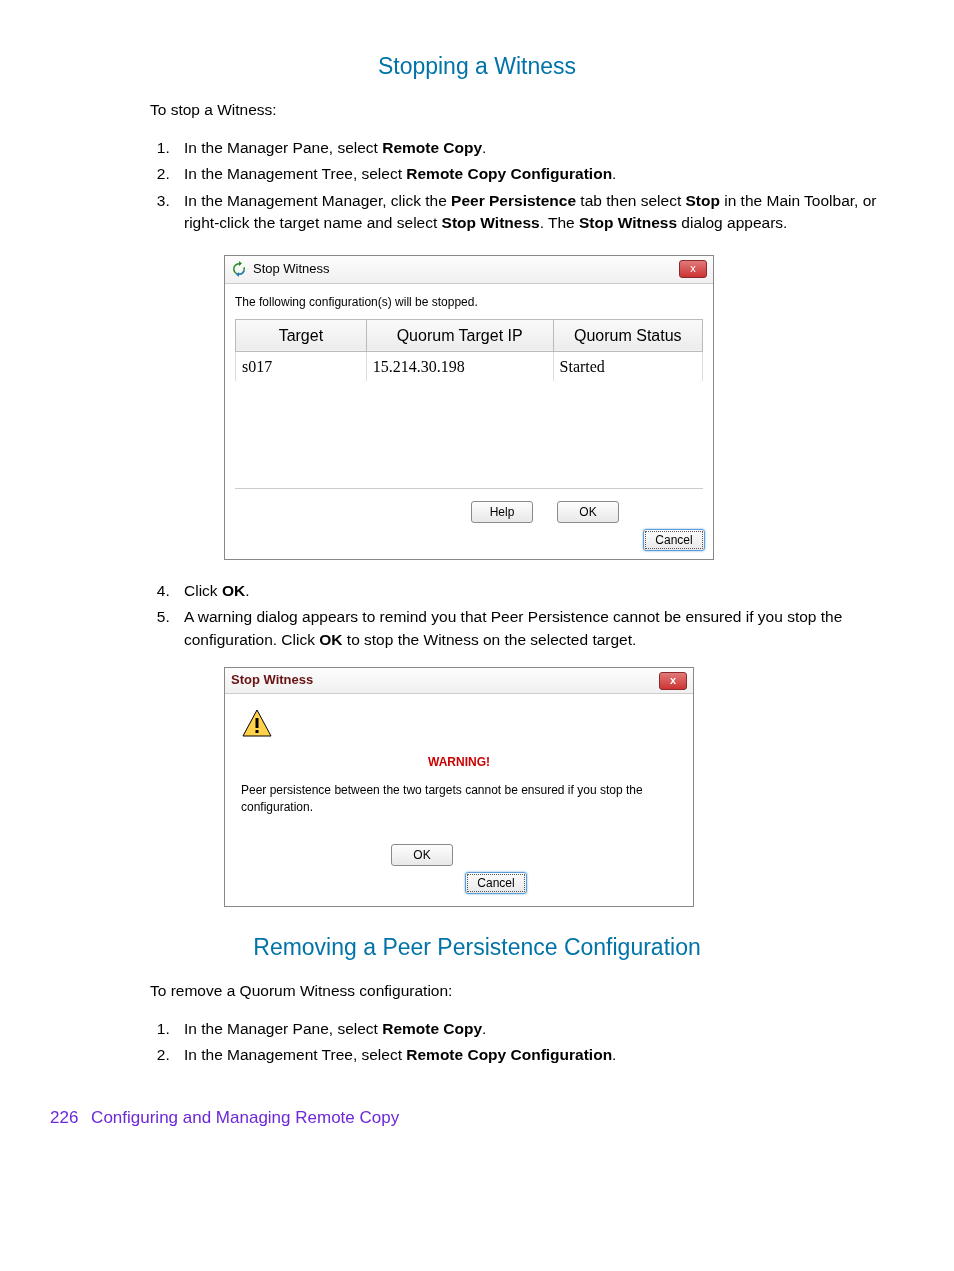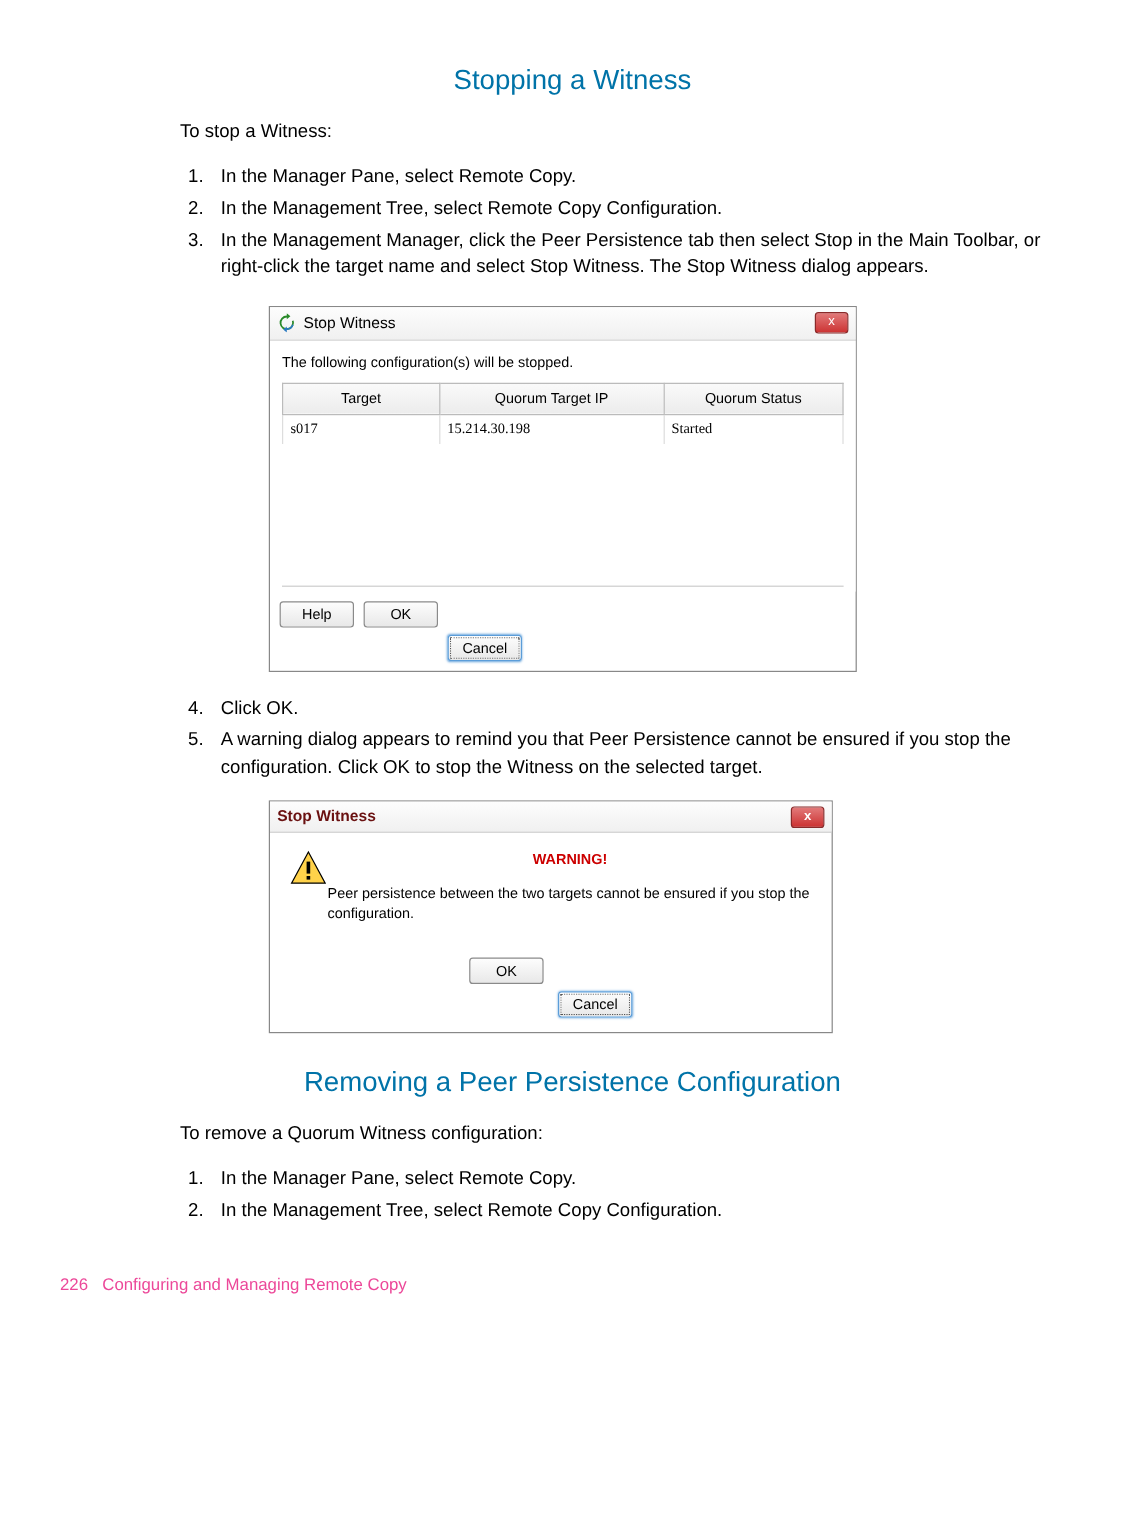--- a/index.html
+++ b/index.html
@@ -16,21 +16,21 @@
   h2.section {
     color: #0073a8;
     font-weight: 400;
     font-size: 23px;
     margin: 0 0 12px 0;
     text-align: center;
   }
   .body-indent { margin-left: 100px; }
   ol.steps { margin: 0; padding-left: 24px; }
   ol.steps li { margin-bottom: 4px; padding-left: 10px; }
-  b { font-weight: 400; }
+  b { font-weight: 700; }
   .dlg {
     width: 490px;
     margin: 20px 0 20px 40px;
     border: 1px solid #888;
     background: #fff;
   }
   .dlg-title {
     display: flex;
     align-items: center;
     justify-content: space-between;
@@ -46,38 +46,38 @@
     background: linear-gradient(#e27a7a,#c33);
     border: 1px solid #8a2a2a;
     border-radius: 3px;
     color: #fff;
     font-size: 11px;
     line-height: 14px;
     text-align: center;
     cursor: pointer;
   }
   .dlg-body { padding: 10px 10px 4px 10px; font-size: 12px; background:#fff; }
-  table.cfg { width: 100%; border-collapse: collapse; font-size: 12px; margin-top:8px; }
+  table.cfg { width: 100%; border-collapse: collapse; font-size: 16px; margin-top:8px; }
   table.cfg th {
     background: linear-gradient(#fafafa,#ececec);
     border: 1px solid #bbb;
     padding: 4px 6px;
     font-weight: 400;
     text-align: center;
   }
   table.cfg td {
     border-left: 1px solid #ddd;
     border-right: 1px solid #ddd;
     padding: 3px 6px;
     vertical-align: top;
     font-family: Liberation Serif, serif;
   }
   .tbl-wrap { height: 170px; border-bottom:1px solid #ccc; }
   .dlg-btns {
-    display:flex; gap:8px;
+    display:flex; justify-content:flex-end; gap:24px;
     padding: 8px;
   }
   .winbtn {
     min-width: 62px;
     height: 22px;
     font-size: 12px;
     background: linear-gradient(#fdfdfd,#e8e8e8);
     border: 1px solid #8a8a8a;
     border-radius: 3px;
     cursor: pointer;
@@ -96,26 +96,26 @@
   }
   .warn-title {
     display:flex; justify-content:space-between; align-items:center;
     padding: 3px 6px;
     background: linear-gradient(#fdfdfd,#f0f0f0);
     border-bottom:1px solid #ccc;
     color:#6a1111;
     font-size:13px;
     font-weight:700;
   }
-  .warn-body { display:flex; padding:14px 16px 10px 16px; font-size:12px; }
+  .warn-body { display:flex; gap:14px; padding:14px 16px 10px 16px; font-size:12px;flex-direction:column; }
   .warn-icon { width:32px; height:32px; flex-shrink:0; }
   .warn-heading { color:#c00; font-weight:700; font-size:12px; text-align:center; margin-bottom:10px; }
   .warn-btns { display:flex; justify-content:center; gap:12px; padding-bottom:12px; }
   a.xref { color:#0073a8; text-decoration:none; }
-  .footer { position: relative; margin-top: 40px; font-size: 14px; color:#ec4899; }
+  .footer { position: relative; margin-top: 40px; font-size: 17px; color:#6d28d9; }
   .footer .pg { display:inline-block; margin-right:8px; }
 </style>
 </head>
 <body>
 
 <h2 class="section">Stopping a Witness</h2>
 <div class="body-indent">
   <p>To stop a Witness:</p>
   <ol class="steps">
     <li>

